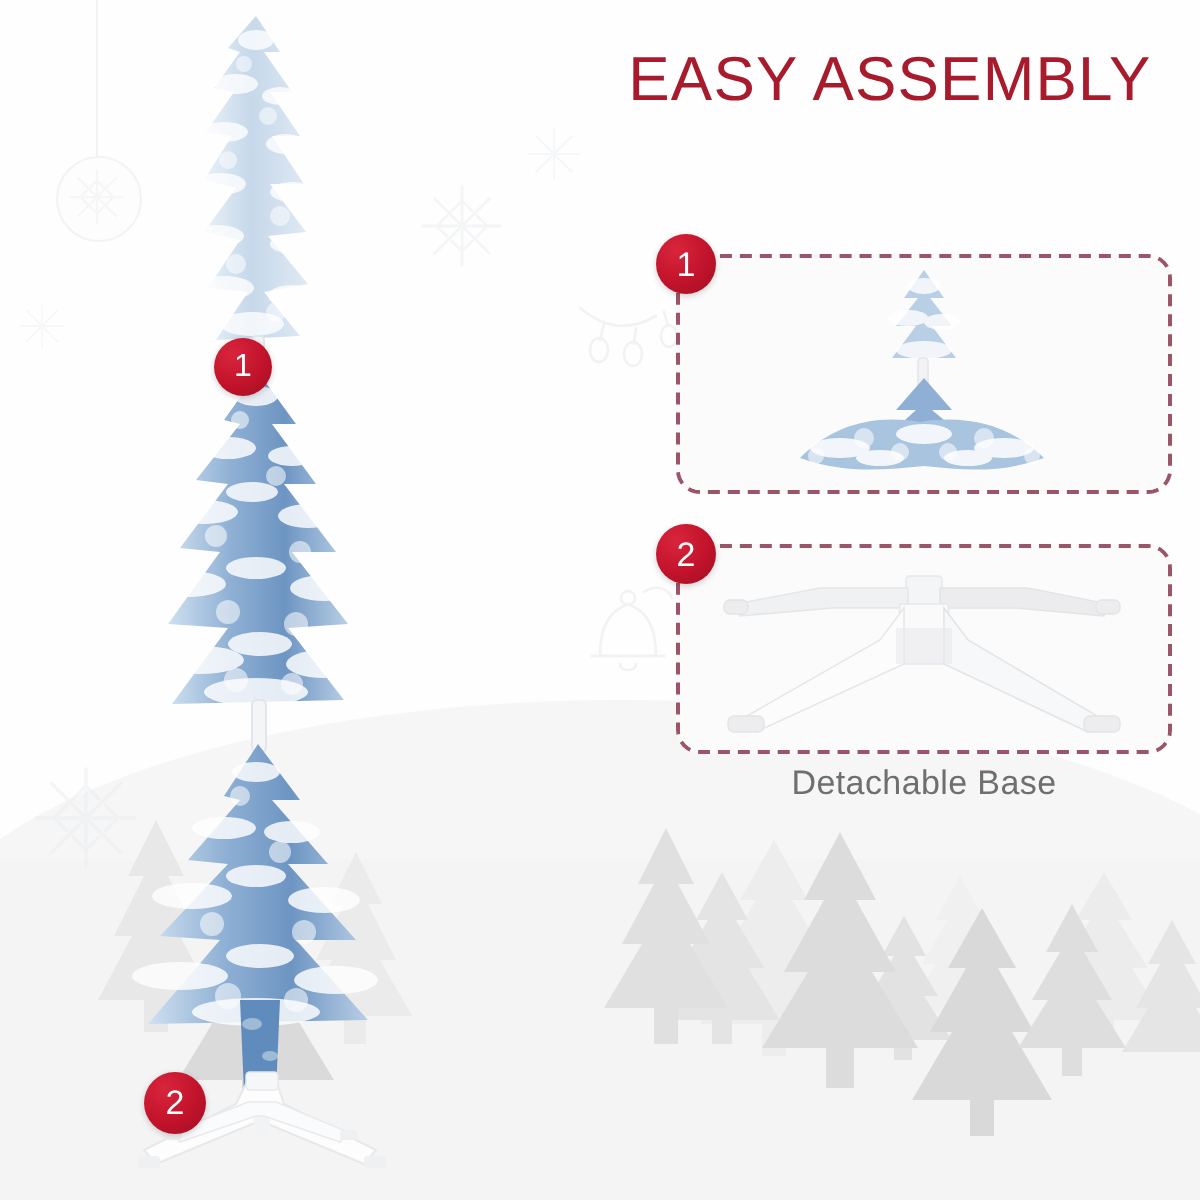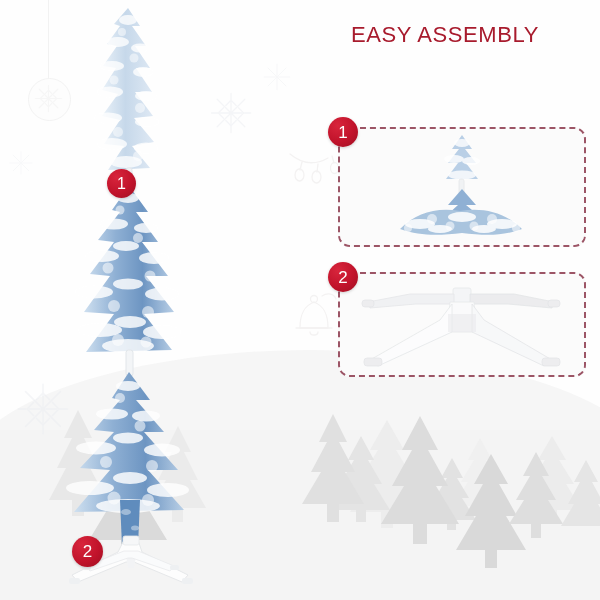--- a/index.html
+++ b/index.html
@@ -28,21 +28,21 @@
   .orn-ball{
     position:absolute;border-radius:50%;
     border:1px solid #f3f3f3;background:#fdfdfd;
   }
   .snow-deco{position:absolute;opacity:.55;}
 
   
   .title{
     position:absolute;left:300px;top:22px;width:290px;
     text-align:center;
-    font-size:22px;letter-spacing:.6px;
+    font-size:31px;letter-spacing:.6px;
     color:#a81b2d;font-weight:400;
     white-space:nowrap;
   }
 
   
   .panel{
     position:absolute;
     border:2px dashed #9c5566;
     border-radius:12px;
     background:#fafafa;
@@ -413,14 +413,15 @@
           <rect x="202" y="84" width="18" height="8" rx="3"></rect>
           <rect x="22" y="26" width="12" height="7" rx="3"></rect>
           <rect x="208" y="26" width="12" height="7" rx="3"></rect>
         </g>
 
         <path fill="#e9eaec" opacity=".6" d="M108 40 H136 L136 58 H108 Z"></path>
       </svg>
     </div>
   </div>
   <div class="badge badge-sm badge-p2">2</div>
+  <div class="caption cap-2">Detachable Base</div>
 
 </div>
 
 </body></html>

